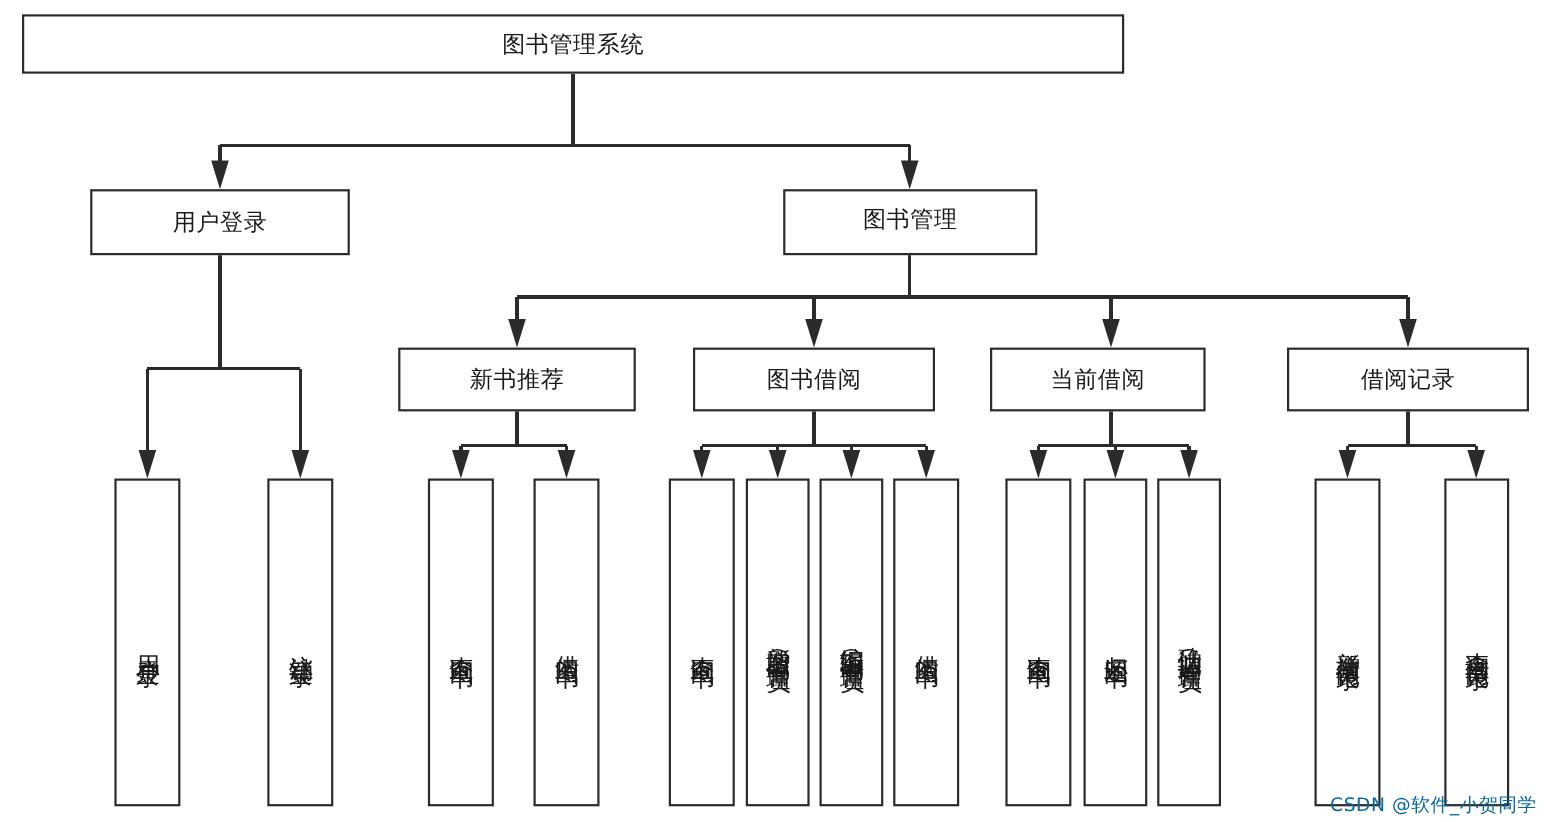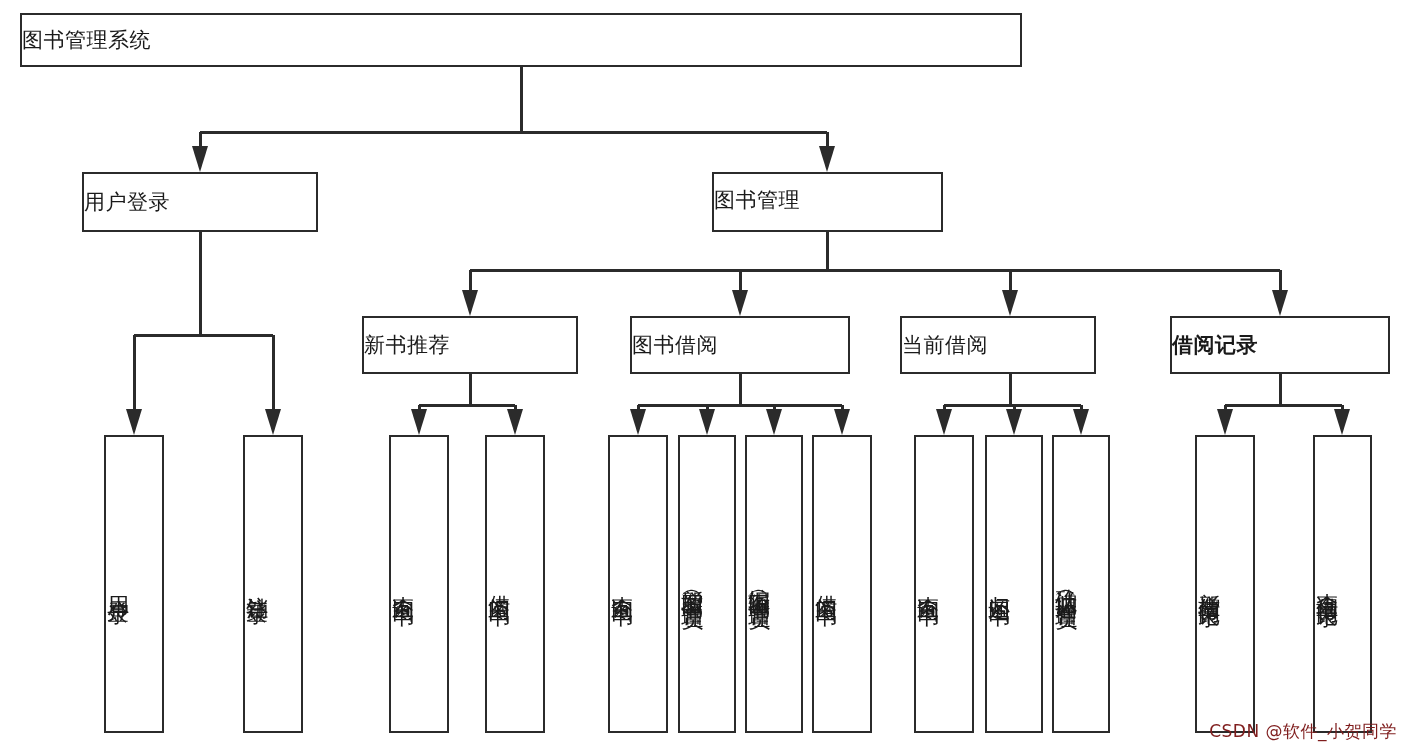--- a/index.html
+++ b/index.html
@@ -26,42 +26,42 @@
     width: 1405px;
     height: 747px;
   }
   .node-box {
     position: absolute;
     box-sizing: border-box;
     background: #ffffff;
     border: 2px solid #2b2b2b;
     display: flex;
     align-items: center;
-    justify-content: flex-start;
+    justify-content: center;
     overflow: hidden;
   }
   .node-label {
     color: #1a1a1a;
     font-size: 21px;
     line-height: 1.15;
     letter-spacing: 0.5px;
     white-space: nowrap;
   }
   .node-box.vertical .node-label {
     writing-mode: vertical-rl;
     text-orientation: upright;
     letter-spacing: 3px;
     font-size: 22px;
   }
   #watermark {
     position: absolute;
     right: 8px;
     bottom: 4px;
     font-size: 17px;
-    color: #7f1d1d;
+    color: #0369a1;
     letter-spacing: 0.5px;
     white-space: nowrap;
     pointer-events: none;
   }
 </style>
 </head>
 <body>
 
 <div id="diagram-root">
 
@@ -133,21 +133,21 @@
 
   <div class="node-box" id="node-l3-0" style="left: 362px; top: 316px; width: 216px; height: 58px;">
     <span class="node-label">新书推荐</span>
   </div>
   <div class="node-box" id="node-l3-1" style="left: 630px; top: 316px; width: 220px; height: 58px;">
     <span class="node-label">图书借阅</span>
   </div>
   <div class="node-box" id="node-l3-2" style="left: 900px; top: 316px; width: 196px; height: 58px;">
     <span class="node-label">当前借阅</span>
   </div>
-  <div class="node-box" id="node-l3-3" style="left: 1170px; top: 316px; width: 220px; height: 58px; font-weight: bold;">
+  <div class="node-box" id="node-l3-3" style="left: 1170px; top: 316px; width: 220px; height: 58px;">
     <span class="node-label">借阅记录</span>
   </div>
 
   <div class="node-box vertical" id="node-leaf-0" style="left: 104px; top: 435px; width: 60px; height: 298px;">
     <span class="node-label">用户登录</span>
   </div>
   <div class="node-box vertical" id="node-leaf-1" style="left: 243px; top: 435px; width: 60px; height: 298px;">
     <span class="node-label">注销登录</span>
   </div>
   <div class="node-box vertical" id="node-leaf-2" style="left: 389px; top: 435px; width: 60px; height: 298px;">

